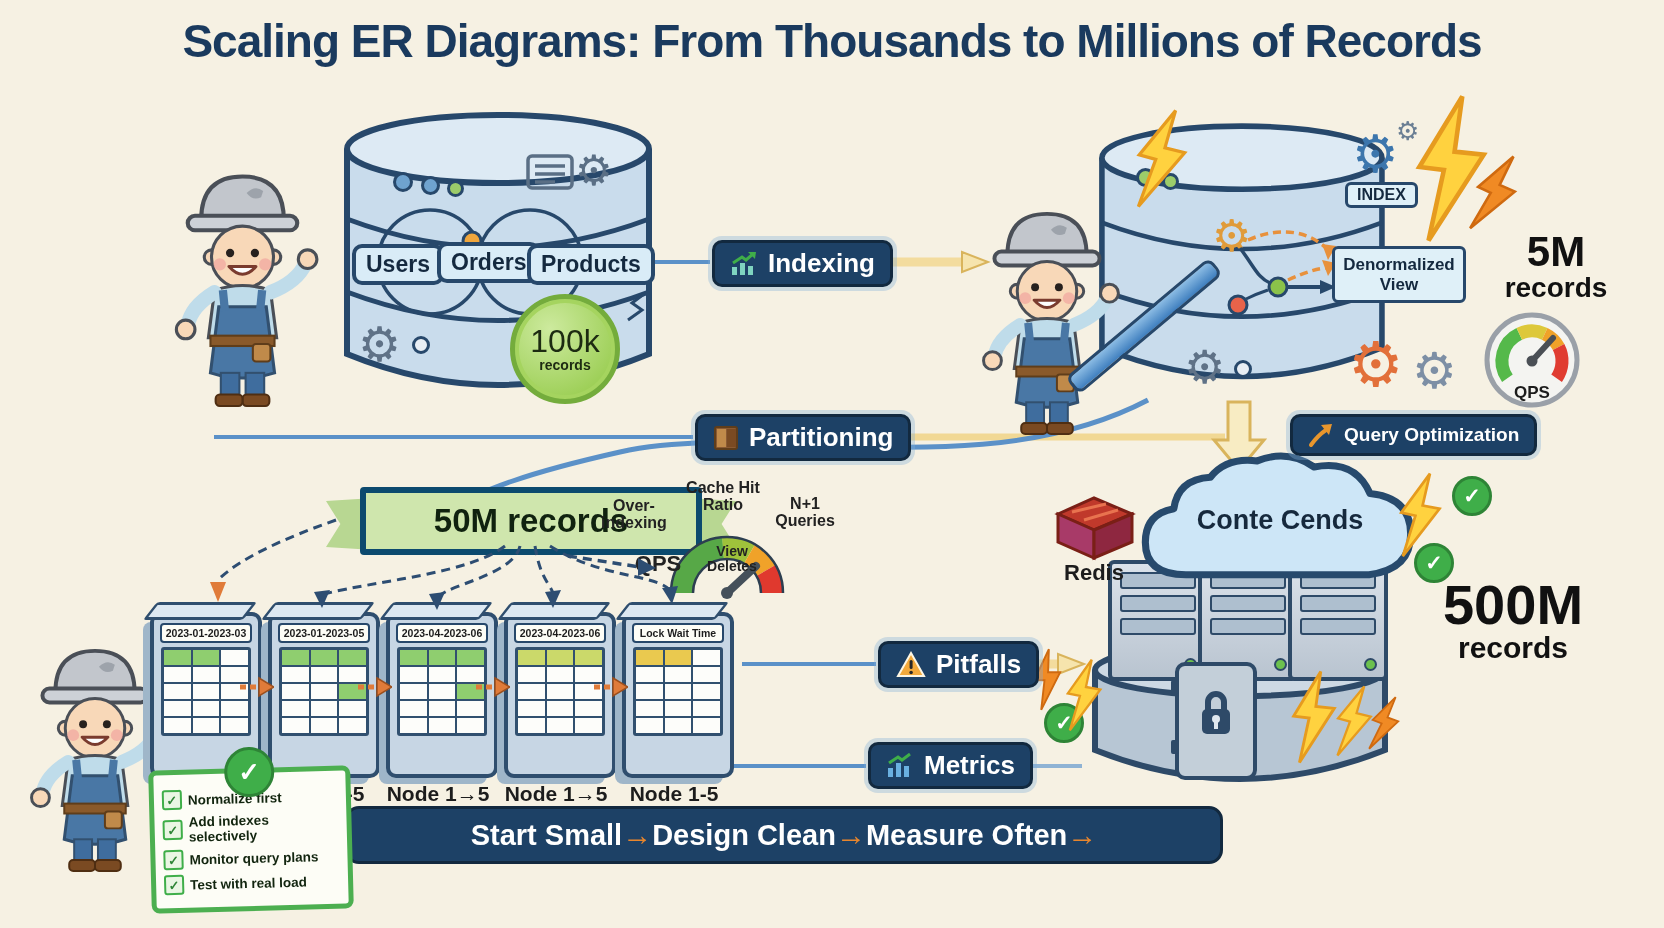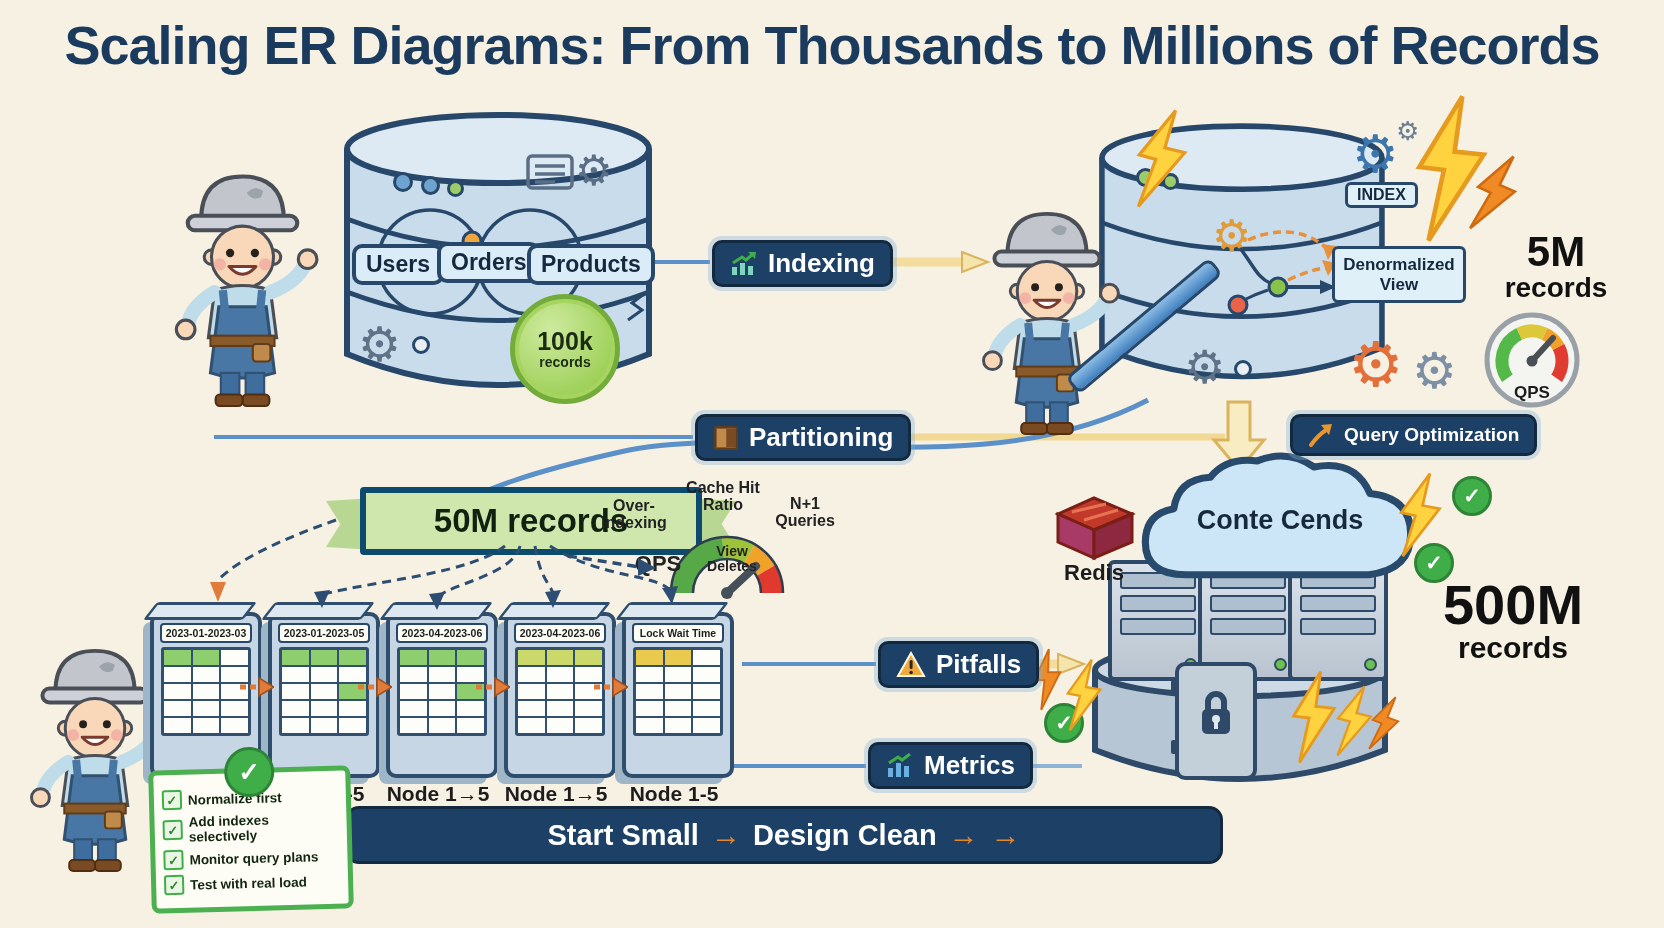--- a/index.html
+++ b/index.html
@@ -3,37 +3,37 @@
 <meta charset="utf-8">
 <style>
   html,body{margin:0;padding:0;background:#f6f1e3;}
   .stage{position:relative;width:1664px;height:928px;background:#f6f1e3;overflow:hidden;
          font-family:"Liberation Sans",sans-serif;color:#1c1c1c;}
   svg{display:block;}
   .abs{position:absolute;}
 
   
   .title{position:absolute;top:14px;left:0;width:100%;text-align:center;
-         font-size:54px;font-weight:bold;color:#1a3a5e;letter-spacing:-1px;z-index:7;}
+         font-size:46px;font-weight:bold;color:#1a3a5e;letter-spacing:-1px;z-index:7;}
 
   
   .pill{position:absolute;display:flex;align-items:center;gap:10px;background:#1d4166;
         border:3px solid #12293f;border-radius:10px;color:#fff;font-weight:bold;font-size:26px;
         padding:5px 15px;z-index:7;box-shadow:0 0 0 4px rgba(130,175,215,.35);}
   .pill svg{flex:0 0 auto;}
 
   
   .dbsvg{position:absolute;z-index:2;}
   .entity{position:absolute;background:#d9ecf7;border:4px solid #27486b;border-radius:10px;
           font-weight:bold;font-size:23px;color:#14293f;padding:3px 10px;z-index:7;}
   .badge-seal{position:absolute;width:100px;height:100px;border-radius:50%;z-index:7;
           background:radial-gradient(circle at 35% 30%,#cdea9e,#8dc63f);
           border:5px solid #74ac3c;box-shadow:0 0 0 4px #a5d45f inset;
           display:flex;flex-direction:column;align-items:center;justify-content:center;color:#1d2b12;}
-  .badge-seal .v{font-size:25px;font-weight:bold;line-height:1;}
+  .badge-seal .v{font-size:32px;font-weight:normal;line-height:1;}
   .badge-seal .u{font-size:14px;font-weight:bold;}
   .tagbox{position:absolute;background:#dff0f8;border:3px solid #27486b;border-radius:6px;
           font-weight:bold;text-align:center;color:#14293f;z-index:7;}
   .gear{position:absolute;line-height:1;z-index:3;font-family:"DejaVu Sans",sans-serif;}
   .dot{position:absolute;border-radius:50%;border:3px solid #27486b;z-index:3;}
 
   
   .ribbon-mid{position:absolute;left:360px;top:487px;width:330px;height:56px;background:#cfe6ad;
           border:6px solid #0c4a6e;border-radius:4px;display:flex;align-items:center;justify-content:center;
           font-size:33px;font-weight:bold;color:#10220f;z-index:6;}
@@ -83,21 +83,21 @@
   .check::after{content:"✓";}
   .records-big{position:absolute;z-index:7;text-align:center;color:#111;}
   .records-big .v{font-weight:bold;line-height:.95;}
   .records-big .u{font-weight:bold;}
   .cloud-label{position:absolute;z-index:6;font-size:27px;font-weight:bold;color:#16293d;text-align:center;}
   .redis-label{position:absolute;z-index:6;font-size:22px;font-weight:bold;}
 
   
   .footer{position:absolute;left:345px;top:806px;width:872px;height:52px;background:#1d4166;
         border:3px solid #12293f;border-radius:14px;display:flex;align-items:center;justify-content:center;
-        gap:12px;color:#fff;font-size:29px;font-weight:bold;z-index:7;}
+        color:#fff;font-size:29px;font-weight:bold;z-index:7;}
   .footer .sep{color:#e8862d;font-size:30px;}
 
   .worker{position:absolute;z-index:4;}
   .pipe{position:absolute;left:1133px;top:232px;width:16px;height:182px;z-index:6;border-radius:8px;
         background:linear-gradient(90deg,#8cbce4,#3f7fbf);border:3px solid #27486b;transform:rotate(50deg);}
   .bolt{position:absolute;z-index:6;}
 </style>
 </head>
 <body>
 
@@ -523,20 +523,21 @@
   <div class="records-big" style="left:1398px;top:578px;width:230px">
     <div class="v" style="font-size:56px">500M</div>
     <div class="u" style="font-size:30px">records</div>
   </div>
 
   <div class="footer">
     <span>Start Small</span>
     <span class="sep">→</span>
     <span>Design Clean</span>
     <span class="sep">→</span>
+    <span>Measure Often</span>
     <span class="sep">→</span>
   </div>
 
   <svg class="abs" style="left:0;top:0;z-index:6;pointer-events:none" width="1664" height="928" viewBox="0 0 1664 928" fill="none">
     <path d="M368 264 L600 264" stroke="#27486b" stroke-width="4"></path>
     <circle cx="472" cy="241" r="9" fill="#f0a63c" stroke="#27486b" stroke-width="3"></circle>
     <path d="M336 520 C 285 538 240 558 218 580" stroke="#2d4d72" stroke-width="3" stroke-dasharray="9 6"></path>
     <path d="M210 582 L226 582 L218 602 Z" fill="#e07b39"></path>
     <path d="M505 546 C 468 574 380 580 324 594" stroke="#2d4d72" stroke-width="3" stroke-dasharray="9 6"></path>
     <path d="M314 592 L330 590 L322 608 Z" fill="#2d4d72"></path>

